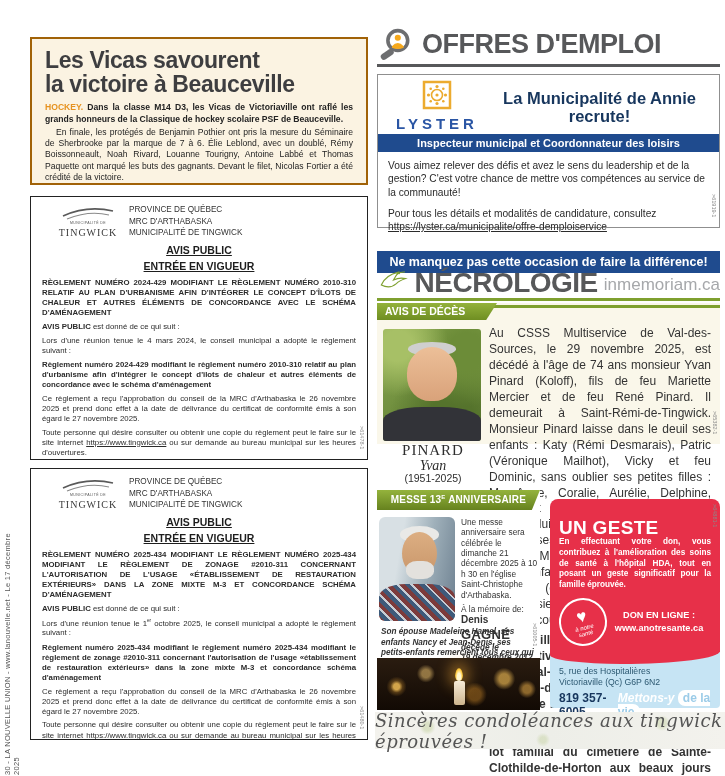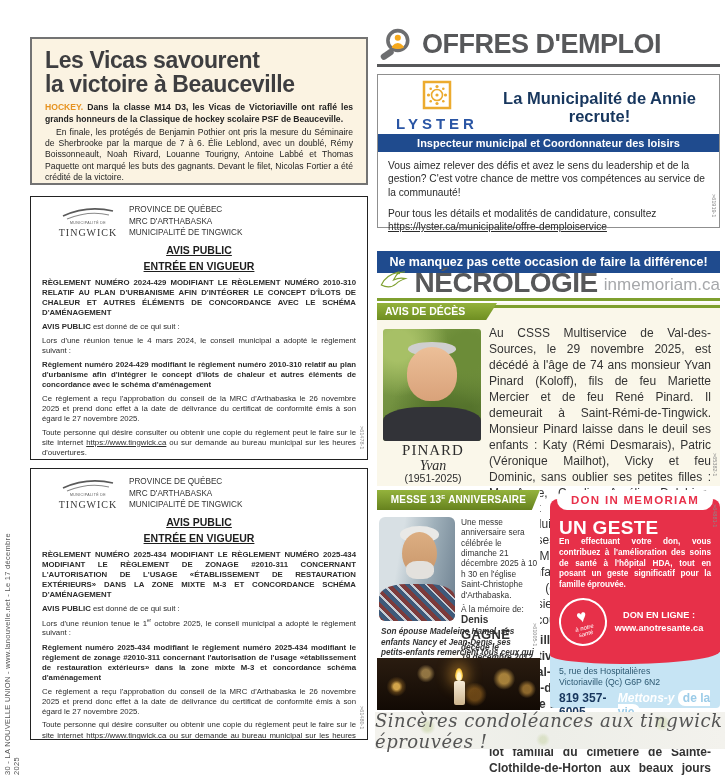--- a/index.html
+++ b/index.html
@@ -5,21 +5,21 @@
   html,body { margin:0; padding:0; background:#ffffff; }
   .page { position:relative; width:725px; height:776px; background:#fff; overflow:hidden;
           font-family:"Liberation Sans", sans-serif; }
 
   
   .margin-v { position:absolute; left:3px; top:525px; height:250px; writing-mode:vertical-rl;
               transform:rotate(180deg); font-size:7.5px; color:#555; letter-spacing:.3px; }
 
   
   .hockey { position:absolute; left:30px; top:37px; width:338px; height:148px; box-sizing:border-box;
-            border:2px solid #737373; background:#FBF3E2; padding:7px 13px 4px; overflow:hidden; }
+            border:2px solid #a16207; background:#FBF3E2; padding:7px 13px 4px; overflow:hidden; }
   .hockey h1 { margin:2px 0 6px; font-size:23px; line-height:1.05; color:#3E3E40; letter-spacing:-.4px; }
   .hockey p { margin:0; font-size:8.6px; line-height:1.31; color:#232323; text-align:justify; }
   .hockey .lead { font-weight:bold; margin-bottom:2px; }
   .kicker { color:#E6921F; font-weight:bold; }
   .indent { text-indent:11px; }
 
   .avis { position:absolute; left:30px; width:338px; box-sizing:border-box; border:1px solid #222;
           background:#fff; padding:7px 11px; overflow:hidden; font-size:7.8px; line-height:1.3; color:#2b2b2b; }
   #avis1 { top:196px; height:264px; }
   #avis2 { top:468px; height:272px; }
@@ -51,21 +51,21 @@
   .lyster-bar { font-size:11px; padding:3px 0; }
   .lyster-body { padding:7px 10px 0; font-size:10.2px; color:#2b2b2b; line-height:1.3; }
   .lyster-body p { margin:0 0 8px; }
   .lyster-cta { position:absolute; left:377px; top:251px; width:343px; font-size:12.5px; padding:4px 0; }
 
   .necro-head { position:absolute; left:377px; top:263px; width:343px; height:38px; box-sizing:border-box;
                 border-bottom:3px solid #7FA02F; display:flex; align-items:flex-end; gap:6px; padding-bottom:1px; }
   .necro-title { font-size:28px; font-weight:bold; color:#57585A; letter-spacing:-.5px; line-height:1; }
   .necro-site { margin-left:auto; font-size:17px; color:#A6A8AB; padding-bottom:2px; text-decoration:none; }
 
-  .necro-sec { position:absolute; left:377px; top:303px; width:343px; height:183px; background:#FAF7EA; }
+  .necro-sec { position:absolute; left:377px; top:303px; width:343px; height:141px; background:#FAF7EA; }
   .deces-rule { position:absolute; top:2px; left:0; width:100%; height:2.5px; background:#7FA02F; }
   .deces-bar { position:absolute; top:0; left:0; width:120px; height:17px; z-index:1; box-sizing:border-box;
                background:linear-gradient(180deg,#93B23B,#6F8E22); clip-path:polygon(0 0,100% 0,91% 100%,0 100%);
                color:#fff; font-weight:bold; font-size:10.5px; padding:2px 0 0 8px; }
   .obit-photo { position:absolute; left:6px; top:26px; width:98px; height:112px; border-radius:3px; overflow:hidden;
         background:
           radial-gradient(circle at 15% 15%, #a7c066 0 12%, transparent 40%),
           radial-gradient(circle at 85% 20%, #6c8c38 0 15%, transparent 45%),
           radial-gradient(circle at 70% 80%, #55732c 0 20%, transparent 55%),
           linear-gradient(160deg,#8aa84f,#5e7d33); }
@@ -311,21 +311,20 @@
     </div>
     <div class="messe-family">Son épouse Madeleine Hamel, ses enfants Nancy et Jean-Denis, ses petits-enfants remercient tous ceux qui se joindront à eux par leurs prières et leurs pensées.</div>
     <div class="candle">
       <div class="candle-flame"></div>
       <div class="candle-stick"></div>
     </div>
     <div class="adcode" style="bottom:64px;">&gt;61005-1</div>
   </div>
 
   <div class="don">
-    <div class="don-badge">DON IN MEMORIAM</div>
     <div class="don-red">
       <div class="don-t1">UN GESTE</div>
       <div class="don-body">En effectuant votre don, vous contribuez à l'amélioration des soins de santé à l'hôpital HDA, tout en posant un geste significatif pour la famille éprouvée.</div>
       <div class="don-row">
         <div class="don-logo">
           <span class="don-heart">♥</span>
           <span class="don-logo-word">à notre</span>
           <span class="don-logo-word">santé</span>
         </div>
         <div class="don-online">

